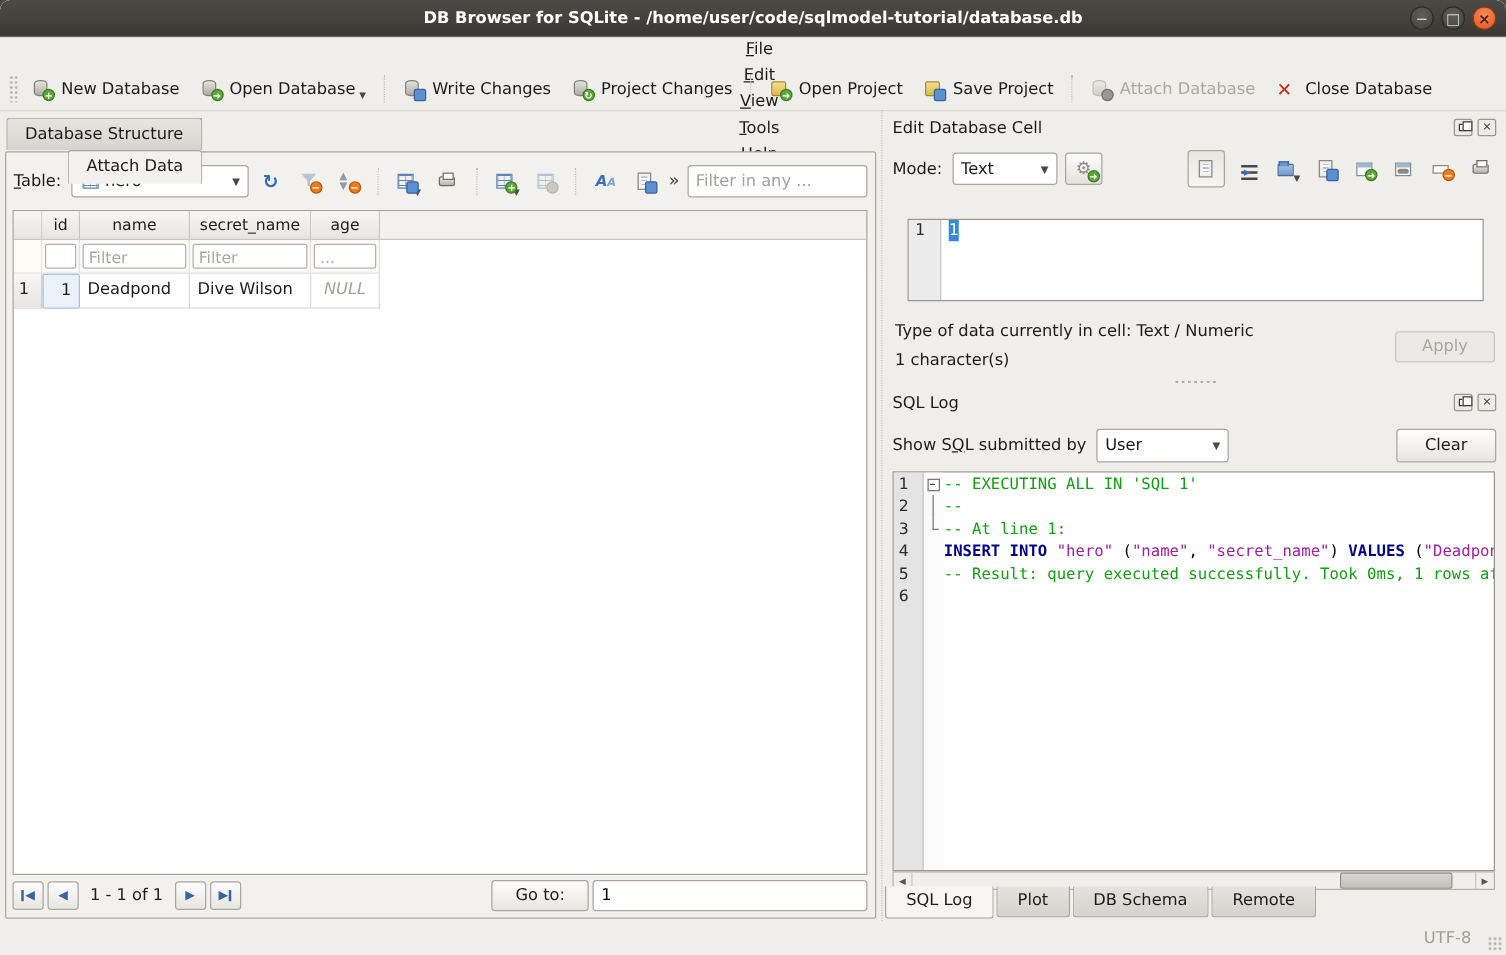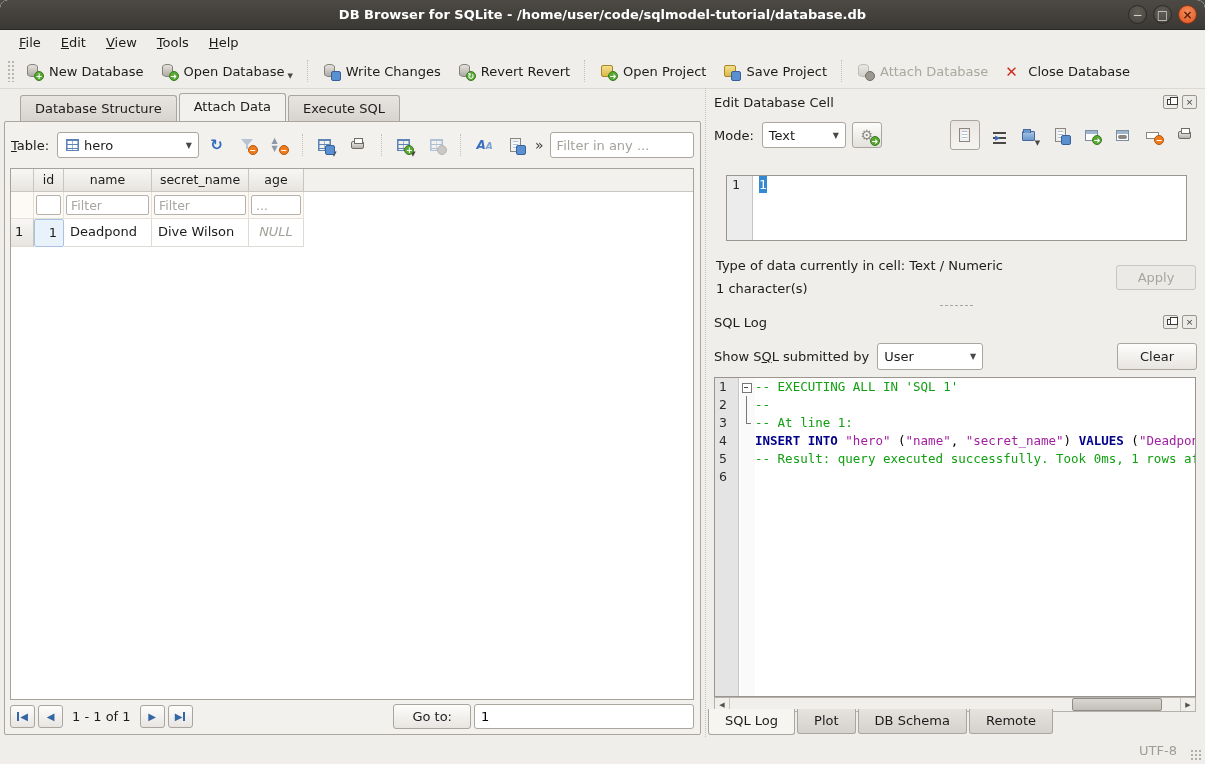--- a/index.html
+++ b/index.html
@@ -14,21 +14,21 @@
     display:flex; align-items:center; justify-content:center; border-bottom:1px solid #2a2824; }
   .titlebar .title { color:#fff; font-weight:bold; font-size:13px; }
   .win-controls { position:absolute; right:8px; top:5px; display:flex; gap:6px; }
   .win-btn { width:19px; height:19px; border-radius:50%; display:flex; align-items:center; justify-content:center;
     font-size:12px; line-height:1; cursor:default;
     background:radial-gradient(circle at 50% 35%, #605d56, #44413c); color:#d9d6d0; border:1px solid #2c2a26; }
   .win-btn.close { background:radial-gradient(circle at 50% 35%, #f58d5c, #e1541f); color:#59200b; border:1px solid #8f3710; font-weight:bold; }
 
   
   .menubar { position:absolute; left:0; top:30px; right:0; height:24px; display:flex; align-items:center;
-    padding-left:10px; gap:2px; background:#f0eeea; }
+    padding-left:10px; gap:2px; background:#f0eeea;flex-direction:column; }
   .menu-item { padding:2px 9px; }
   .mn::first-letter { text-decoration:underline; }
 
   .toolbar { position:absolute; left:0; top:54px; right:0; height:35px; display:flex; align-items:center;
     padding-left:4px; border-bottom:1px solid #dcd9d4; }
   .tb-grip { width:7px; height:22px; margin:0 3px;
     background-image:radial-gradient(#b9b6b0 1px, transparent 1.2px); background-size:4px 4px; }
   .tb-btn { display:flex; align-items:center; gap:6px; padding:4px 8px; border-radius:3px; }
   .tb-btn .lbl { white-space:nowrap; }
   .tb-btn.disabled .lbl { color:#aaa79f; }
@@ -69,21 +69,21 @@
   .glyphico { font-size:15px; line-height:17px; color:#2f6cbd; font-weight:bold; }
   .fontico { position:absolute; left:1px; top:1px; font-size:12px; font-weight:bold; color:#3a6fc0; font-style:italic; }
   .fontico small { font-size:9px; color:#7aa0d4; }
   .linkico { position:absolute; left:2px; top:5px; width:12px; height:6px; border:2px solid #8a8781; border-radius:3px; }
   .fieldico { position:absolute; left:1px; top:5px; width:13px; height:7px; background:#fff; border:1px solid #8a8781; }
   .winico { position:absolute; left:2px; top:3px; width:13px; height:11px; background:#fff; border:1px solid #7d8da0; }
   .winico::before { content:""; position:absolute; left:0; top:0; right:0; height:3px; background:#9fb6cf; }
 
   
   .left-pane { position:absolute; left:0; top:88px; width:705px; bottom:27px; }
-  .main-tabbar { position:absolute; left:20px; top:6px; height:27px; display:flex; align-items:flex-end; }
+  .main-tabbar { position:absolute; left:5px; top:6px; height:27px; display:flex; align-items:flex-end;flex-direction:column; }
   .main-tab { padding:5px 14px 6px; border:1px solid #a9a5a0; border-bottom:none; border-radius:3px 3px 0 0;
     background:linear-gradient(#e8e5e1,#d7d4cf); margin-right:2px; height:26px; }
   .main-tab.active { background:#f3f1ee; height:28px; position:relative; z-index:2; }
   .left-panel { position:absolute; left:4px; right:4px; top:33px; bottom:2px; border:1px solid #aaa69f;
     background:#f3f1ee; border-radius:2px; }
 
   .browse-toolbar { position:absolute; left:6px; right:6px; top:7px; height:32px; display:flex; align-items:center; gap:4px; }
   .combo { display:flex; align-items:center; gap:5px; background:#fff; border:1px solid #aaa69f; border-radius:3px;
     height:26px; padding:0 6px; }
   .combo .arrow { font-size:8px; color:#4a4844; margin-left:auto; }
@@ -249,21 +249,21 @@
           <span class="cyl"></span>
           <span class="bdg blue"></span>
         </span>
       <span class="lbl">Write Changes</span>
     </div>
     <div class="tb-btn">
       <span class="ic">
           <span class="cyl"></span>
           <span class="bdg green">↻</span>
         </span>
-      <span class="lbl">Revert Revert</span>
+      <span class="lbl">Project Changes</span>
     </div>
     <div class="tb-sep"></div>
     <div class="tb-btn">
       <span class="ic">
           <span class="cube"></span>
           <span class="bdg green">➜</span>
         </span>
       <span class="lbl">Open Project</span>
     </div>
     <div class="tb-btn">

